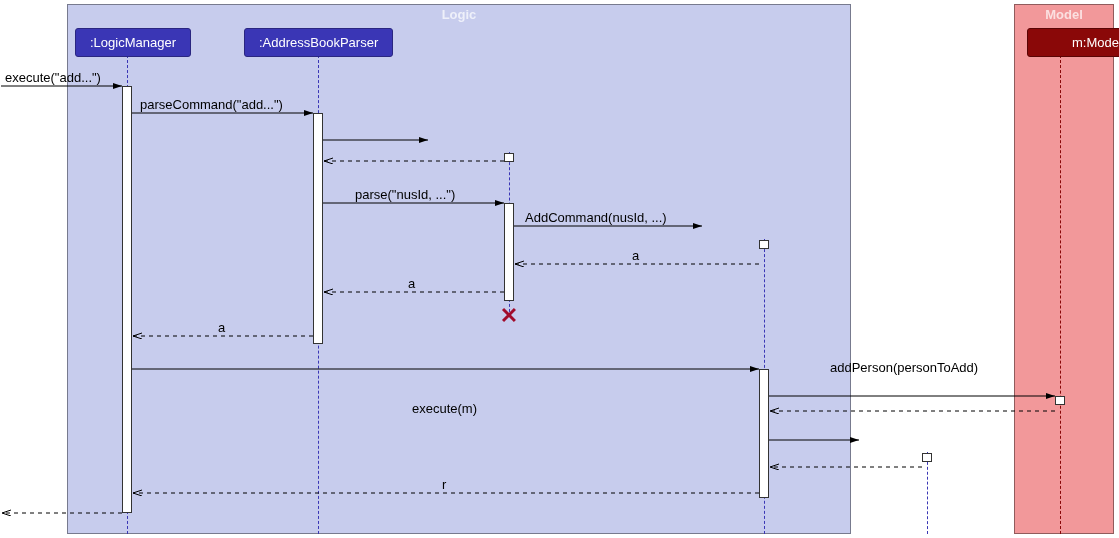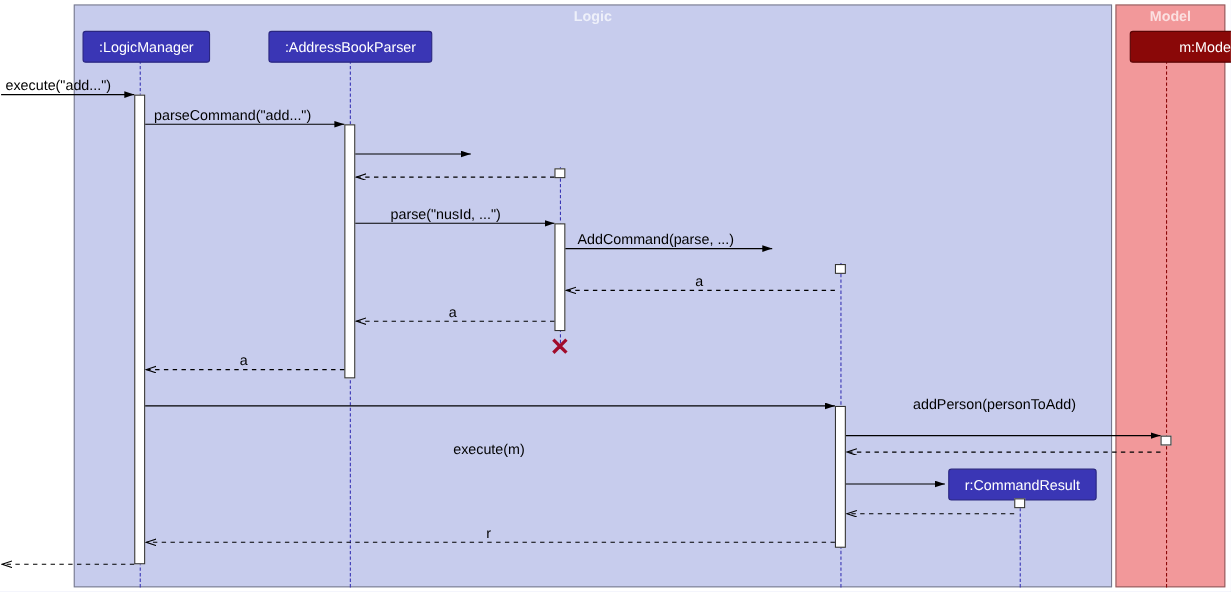--- a/index.html
+++ b/index.html
@@ -79,37 +79,36 @@
     font-size: 22px;
     font-weight: bold;
     transform: translate(-50%, -50%);
   }
 </style>
 </head>
 <body>
 
 <div class="canvas">
 
-  <div class="frame logic-frame" style="left:67px; top:4px; width:944px; height:530px;text-align:center;">
+  <div class="frame logic-frame" style="left:67px; top:4px; width:784px; height:530px;text-align:center;">
     <div class="frame-label">Logic</div>
   </div>
   <div class="frame model-frame" style="left:1014px; top:4px; width:100px; height:530px;">
     <div class="frame-label">Model</div>
   </div>
 
   <div class="lifeline" style="left:127px; top:55px; height:479px;"></div>
   <div class="lifeline" style="left:318px; top:55px; height:479px;"></div>
   <div class="lifeline" style="left:509px; top:152px; height:165px;"></div>
   <div class="lifeline" style="left:764px; top:239px; height:295px;"></div>
   <div class="lifeline" style="left:927px; top:452px; height:82px;"></div>
   <div class="lifeline model" style="left:1060px; top:55px; height:479px;"></div>
 
   <div class="participant" style="left:75px; top:28px;">:LogicManager</div>
   <div class="participant" style="left:244px; top:28px;">:AddressBookParser</div>
-  <div class="participant" style="left:862px; top:426px;">r:CommandResult</div>
   <div class="participant model" style="left:1027px; top:28px;padding-left:44px;">m:Model</div>
 
   <div class="activation" style="left:127px; top:86px; height:427px;"></div>
   <div class="activation" style="left:318px; top:113px; height:231px;"></div>
   <div class="activation" style="left:509px; top:153px; height:9px;"></div>
   <div class="activation" style="left:509px; top:203px; height:98px;"></div>
   <div class="activation" style="left:764px; top:240px; height:9px;"></div>
   <div class="activation" style="left:764px; top:369px; height:129px;"></div>
   <div class="activation" style="left:1060px; top:396px; height:9px;"></div>
   <div class="activation" style="left:927px; top:453px; height:9px;"></div>
@@ -155,21 +154,21 @@
     <line x1="922" y1="467" x2="770" y2="467" stroke="#000" stroke-width="1" stroke-dasharray="4 4" marker-end="url(#ahOpen)"></line>
 
     <line x1="759" y1="493" x2="133" y2="493" stroke="#000" stroke-width="1" stroke-dasharray="4 4" marker-end="url(#ahOpen)"></line>
 
     <line x1="122" y1="513" x2="2" y2="513" stroke="#000" stroke-width="1" stroke-dasharray="4 4" marker-end="url(#ahOpen)"></line>
   </svg>
 
   <div class="msg-label" style="left:5px; top:70px;">execute("add...")</div>
   <div class="msg-label" style="left:140px; top:97px;">parseCommand("add...")</div>
   <div class="msg-label" style="left:355px; top:187px;">parse("nusId, ...")</div>
-  <div class="msg-label" style="left:525px; top:210px;">AddCommand(parse, ...)</div>
+  <div class="msg-label" style="left:525px; top:210px;">AddCommand(nusId, ...)</div>
   <div class="msg-label" style="left:632px; top:248px;">a</div>
   <div class="msg-label" style="left:408px; top:276px;">a</div>
   <div class="msg-label" style="left:218px; top:320px;">a</div>
   <div class="msg-label" style="left:412px; top:353px;margin-top:48px;">execute(m)</div>
   <div class="msg-label" style="left:830px; top:360px;">addPerson(personToAdd)</div>
   <div class="msg-label" style="left:442px; top:477px;">r</div>
 
 </div>
 
 </body></html>

